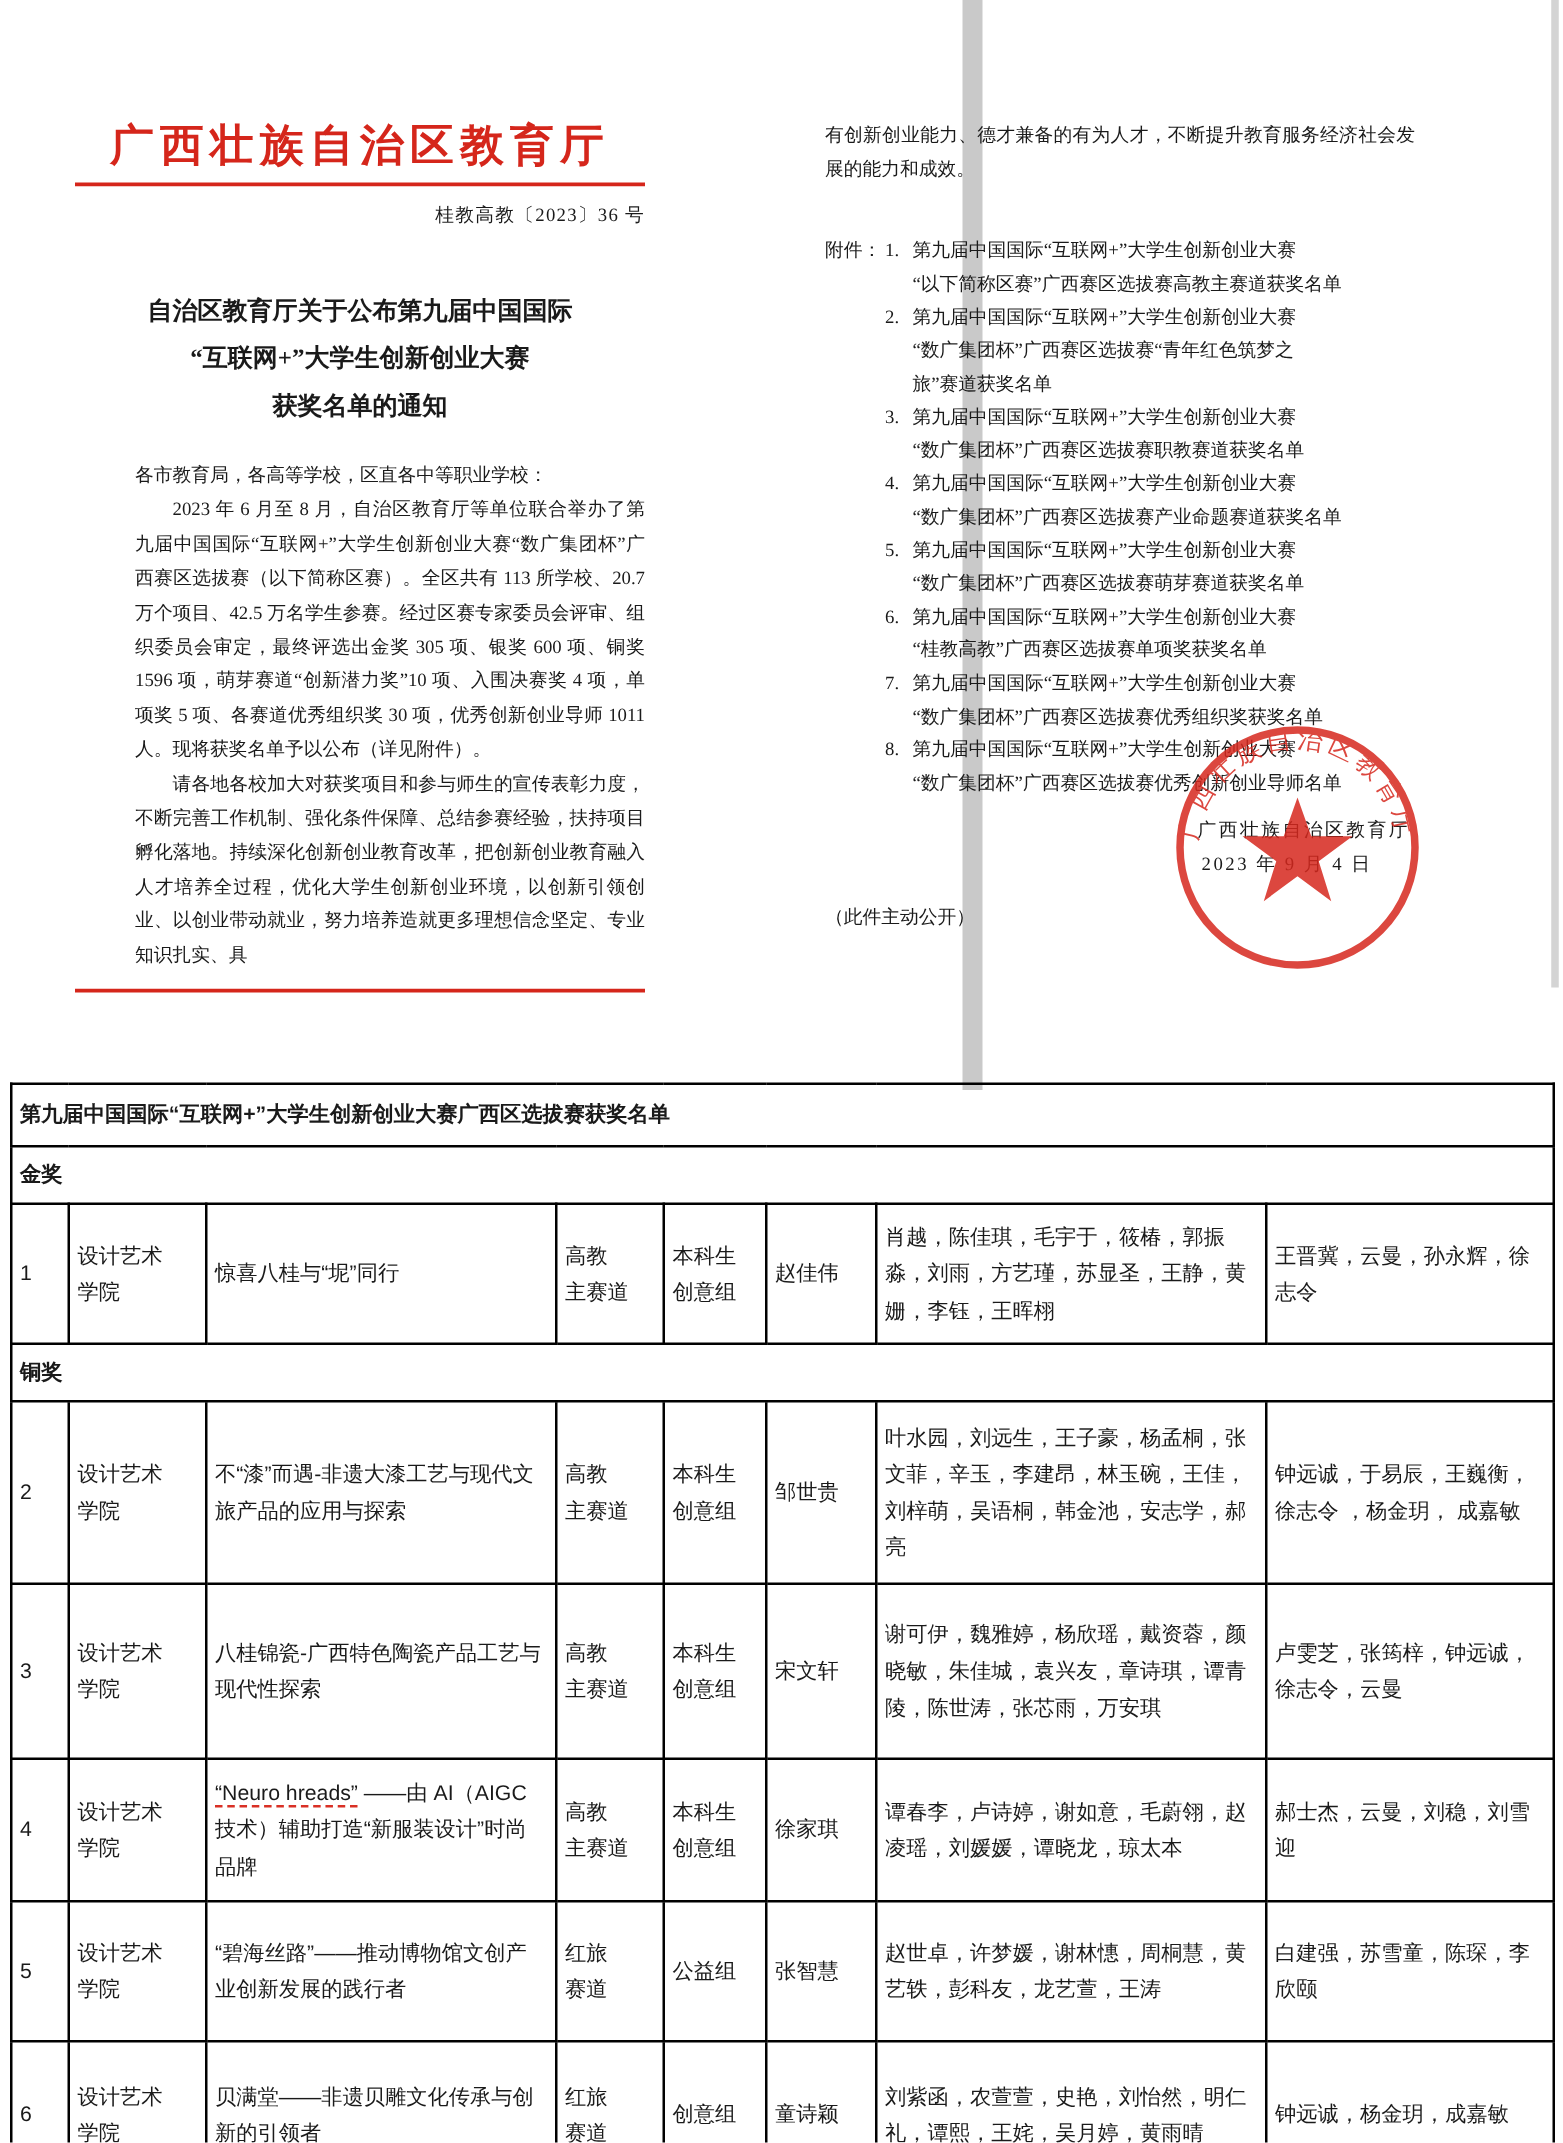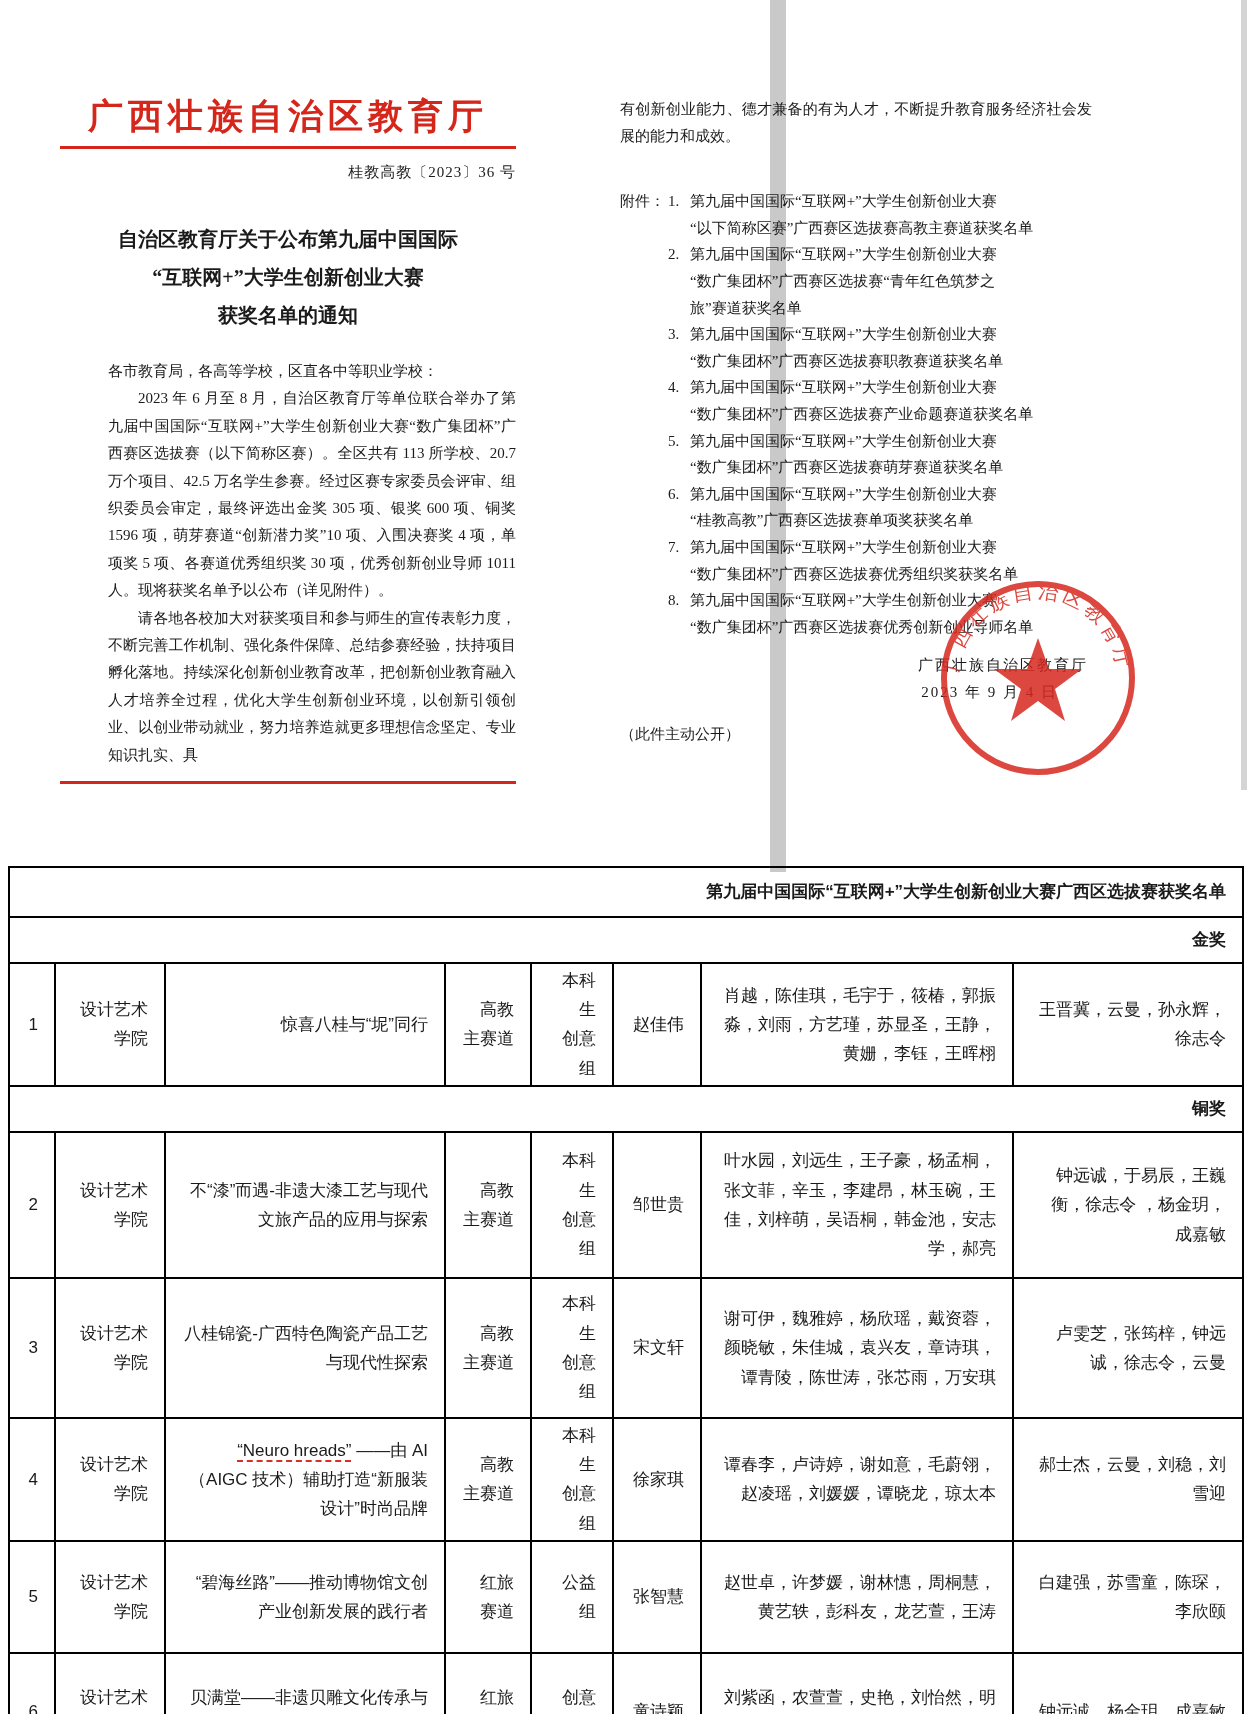--- a/index.html
+++ b/index.html
@@ -10,49 +10,49 @@
   
   .page-divider{position:absolute;top:0;background:#c9c9c9;}
   #divider-mid{left:770px;width:16px;height:872px;}
   #divider-right{left:1241px;width:6px;height:790px;background:#d4d4d4;}
 
   #page-left{position:absolute;left:60px;top:0;width:456px;}
   .red-head{margin-top:93px;font-size:35px;font-weight:bold;color:#d5261b;
     text-align:center;letter-spacing:5px;white-space:nowrap;}
   .red-rule{height:3px;background:#d5261b;margin-top:6px;}
   .doc-num{text-align:right;font-size:15px;margin-top:14px;letter-spacing:1px;}
-  .doc-title{margin-top:38px;font-size:20px;font-weight:bold;line-height:38px;text-align:center;}
+  .doc-title{margin-top:48px;font-size:20px;font-weight:bold;line-height:38px;text-align:center;}
   .letter-body{font-size:15px;line-height:27.4px;text-align:justify;margin-left:48px;}
   .salutation{margin-top:24px;}
   .para{text-indent:2em;margin:0;}
   .red-rule-bottom{height:3px;background:#d5261b;margin-top:12px;}
 
-  #page-right{position:absolute;left:620px;top:0;width:472px;font-size:15px;line-height:26.6px;}
+  #page-right{position:absolute;left:660px;top:0;width:472px;font-size:15px;line-height:26.6px;}
   .opening{margin-top:96px;text-align:justify;}
   .attachments{margin-top:39px;display:flex;}
   .att-label{flex:none;width:48px;}
   .att-list{flex:1;}
   .att-item{display:flex;}
   .att-num{flex:none;width:22px;}
   .att-lines span{display:block;}
   .sign-block{margin-top:12px;text-align:right;}
   .signer{padding-right:4px;letter-spacing:2px;}
   .sign-date{padding-right:34px;letter-spacing:2px;}
   .public-note{margin-top:16px;}
 
   
   #stamp{position:absolute;left:936px;top:576px;width:204px;height:204px;opacity:.85;
     pointer-events:none;}
 
   
   #award-table-wrap{position:absolute;left:8px;top:866px;width:1234px;}
   table.award{border-collapse:collapse;table-layout:fixed;width:1234px;
     font-family:"Liberation Sans", sans-serif;}
-  table.award td{border:2px solid #000;text-align:right;vertical-align:middle;
-    font-size:17px;line-height:1.72;padding:2px 16px;word-break:break-word;}
+  table.award td{border:2px solid #000;text-align:left;vertical-align:middle;
+    font-size:17px;line-height:1.72;padding:2px 6px;word-break:break-word;}
   td.tbl-title{font-size:18px;font-weight:bold;height:44px;border-bottom-width:2px;}
   td.section{font-size:18px;font-weight:bold;height:40px;}
   .prewrap{white-space:pre-line;}
   .members-cell{line-height:1.72;}
   .red-wavy{border-bottom:2px dashed #d93025;}
   tr.r1 td{height:106px;}
   tr.r2 td{height:140px;}
   tr.r3 td{height:134px;}
   tr.r4 td{height:108px;}
   tr.r5 td{height:106px;}

